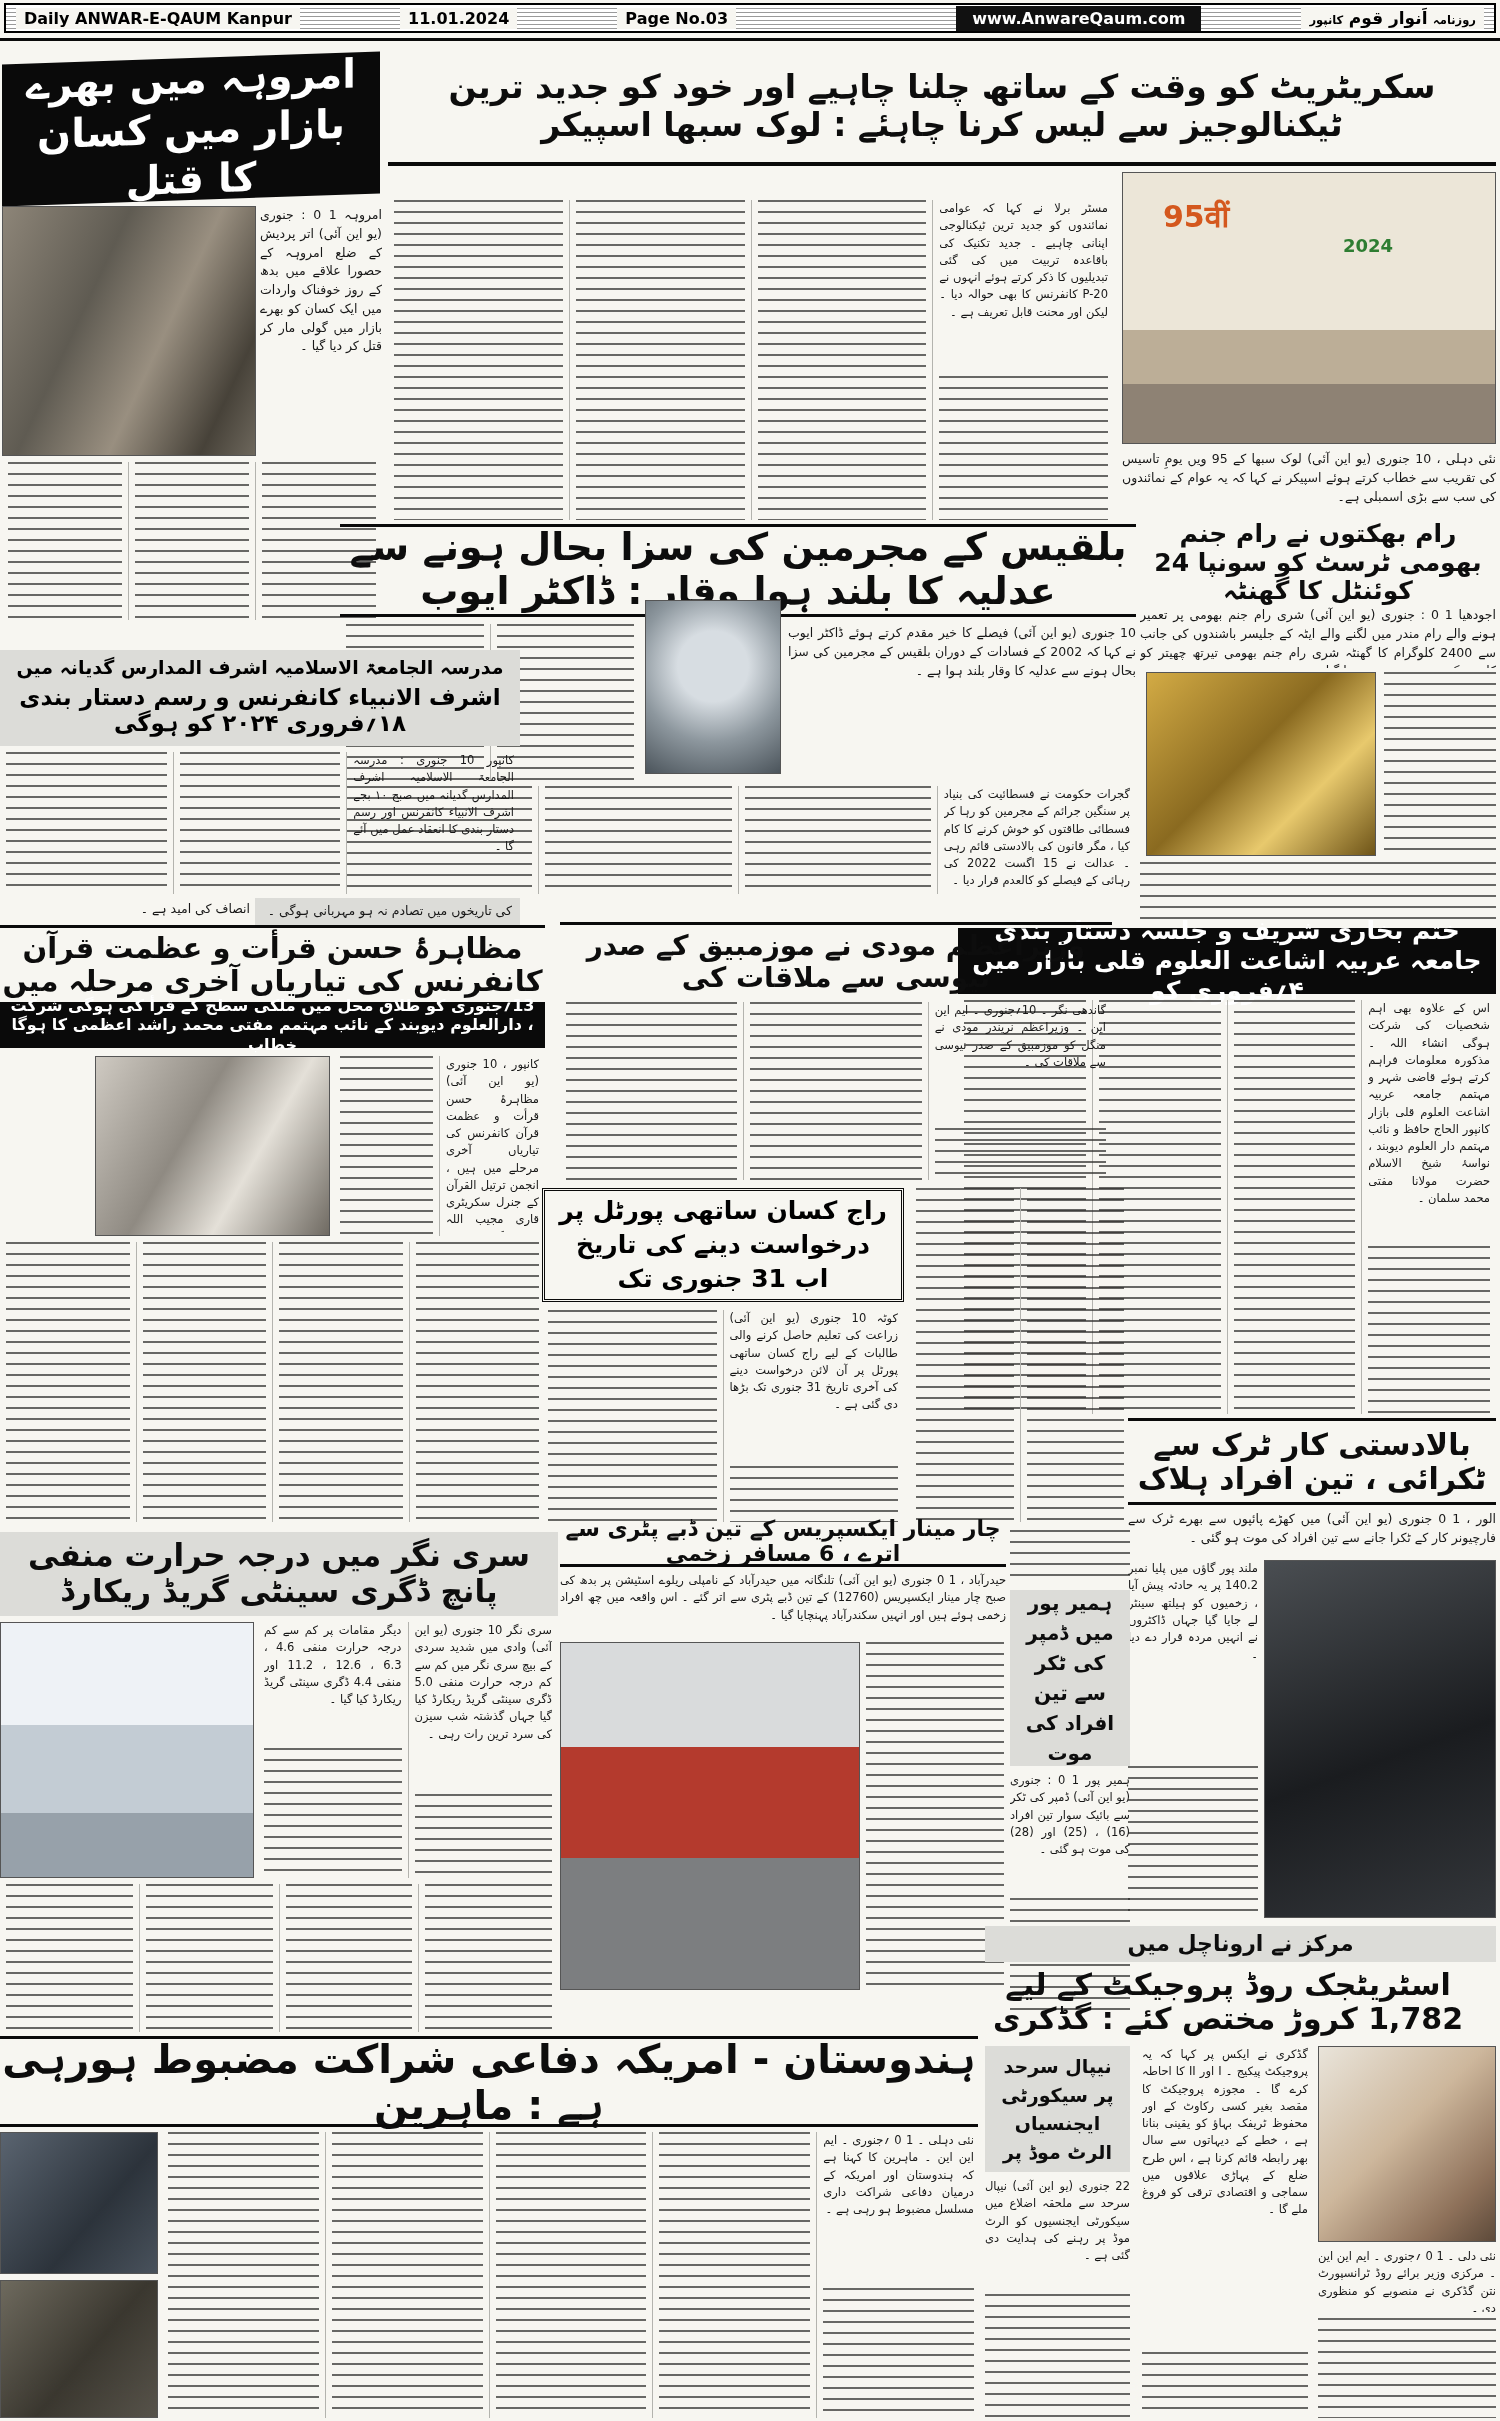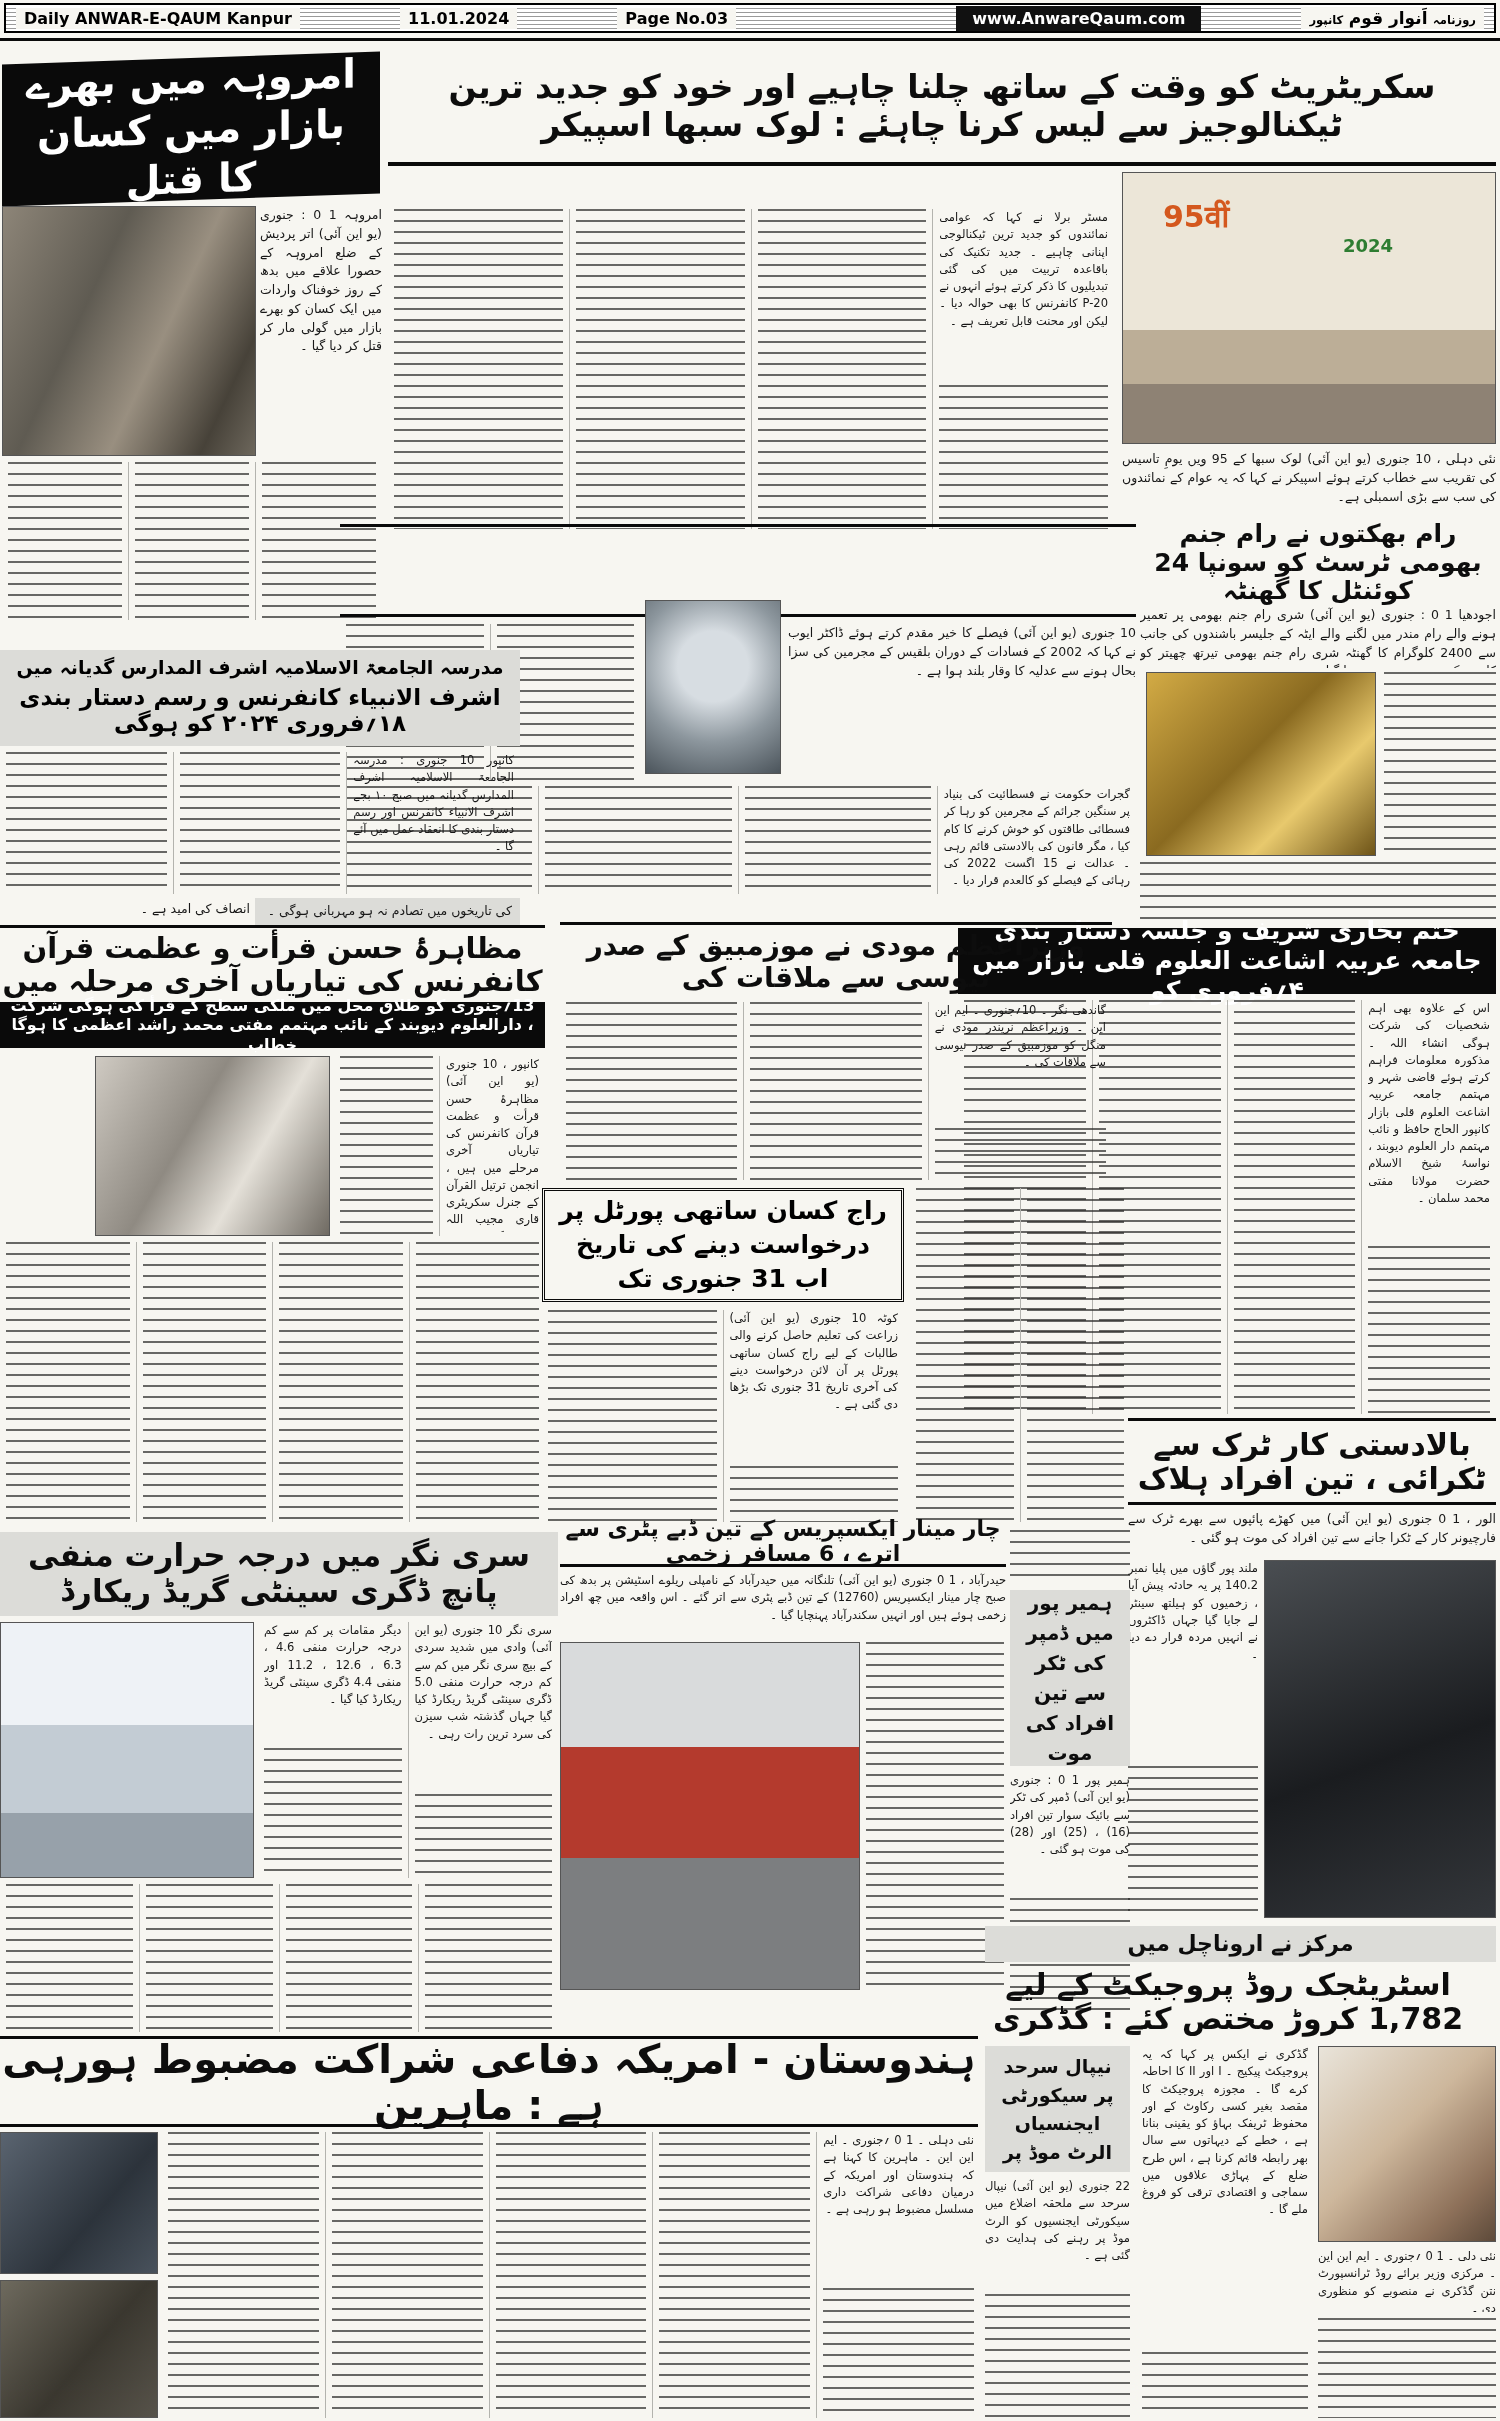--- a/index.html
+++ b/index.html
@@ -74,39 +74,40 @@
 
   <div class="abs hd u" style="left:388px;top:56px;width:1108px;height:100px;font-size:33px;display:flex;align-items:center;justify-content:center;padding:0 6px;">سکریٹریٹ کو وقت کے ساتھ چلنا چاہیے اور خود کو جدید ترین ٹیکنالوجیز سے لیس کرنا چاہئے : لوک سبھا اسپیکر</div>
   <div class="abs rule" style="left:388px;top:162px;width:1108px;height:4px;"></div>
 
   <div class="abs photo" style="left:1122px;top:172px;width:374px;height:272px;background:linear-gradient(180deg,#ece6d8 0 58%,#bcae97 58% 78%,#8e8274 78% 100%);text-align:center;">
     <span class="ov" style="left:40px;top:22px;color:#d4581e;font-size:30px;">95वीं</span>
     <span class="ov" style="left:220px;top:62px;color:#2e7d32;font-size:18px;">2024</span>
   </div>
   <div class="abs u lede" style="left:1122px;top:450px;width:374px;height:70px;overflow:hidden;">نئی دہلی ، 10 جنوری (یو این آئی) لوک سبھا کے 95 ویں یومِ تاسیس کی تقریب سے خطاب کرتے ہوئے اسپیکر نے کہا کہ یہ عوام کے نمائندوں کی سب سے بڑی اسمبلی ہے۔</div>
 
-  <div class="abs" style="left:388px;top:200px;width:726px;height:320px;margin-top:9px;">
+  <div class="abs" style="left:388px;top:200px;width:726px;height:320px;">
     <div class="cols">
       <div class="c">
           <div class="u lede small" style="overflow:hidden;max-height:170px;">مسٹر برلا نے کہا کہ عوامی نمائندوں کو جدید ترین ٹیکنالوجی اپنانی چاہیے ۔ جدید تکنیک کی باقاعدہ تربیت میں کی گئی تبدیلیوں کا ذکر کرتے ہوئے انہوں نے P-20 کانفرنس کا بھی حوالہ دیا ۔ لیکن اور محنت قابل تعریف ہے ۔</div>
           <div class="fill" style="top:176px;"></div>
         </div>
       <div class="c">
           <div class="fill" style="top:0;"></div>
         </div>
       <div class="c">
           <div class="fill" style="top:0;"></div>
         </div>
       <div class="c">
           <div class="fill" style="top:0;"></div>
         </div>
     </div>
   </div>
 
   <div class="abs rule" style="left:340px;top:524px;width:796px;height:3px;"></div>
+  <div class="abs hd u" style="left:340px;top:530px;width:796px;height:80px;font-size:38px;display:flex;align-items:center;justify-content:center;">بلقیس کے مجرمین کی سزا بحال ہونے سے عدلیہ کا بلند ہوا وقار : ڈاکٹر ایوب</div>
   <div class="abs rule" style="left:340px;top:614px;width:796px;height:3px;"></div>
   <div class="abs" style="left:340px;top:624px;width:300px;height:156px;">
     <div class="cols">
         <div class="c">
           <div class="fill" style="top:0;"></div>
         </div>
         <div class="c">
           <div class="fill" style="top:0;"></div>
         </div>
       </div>

